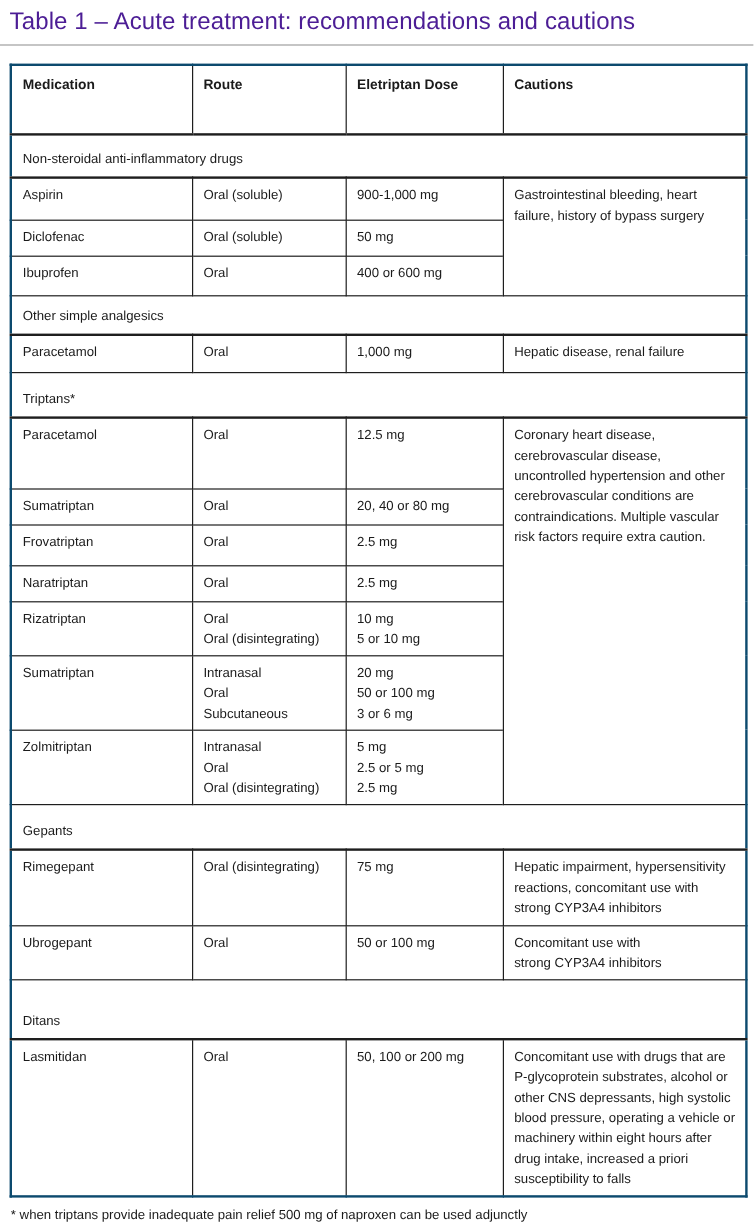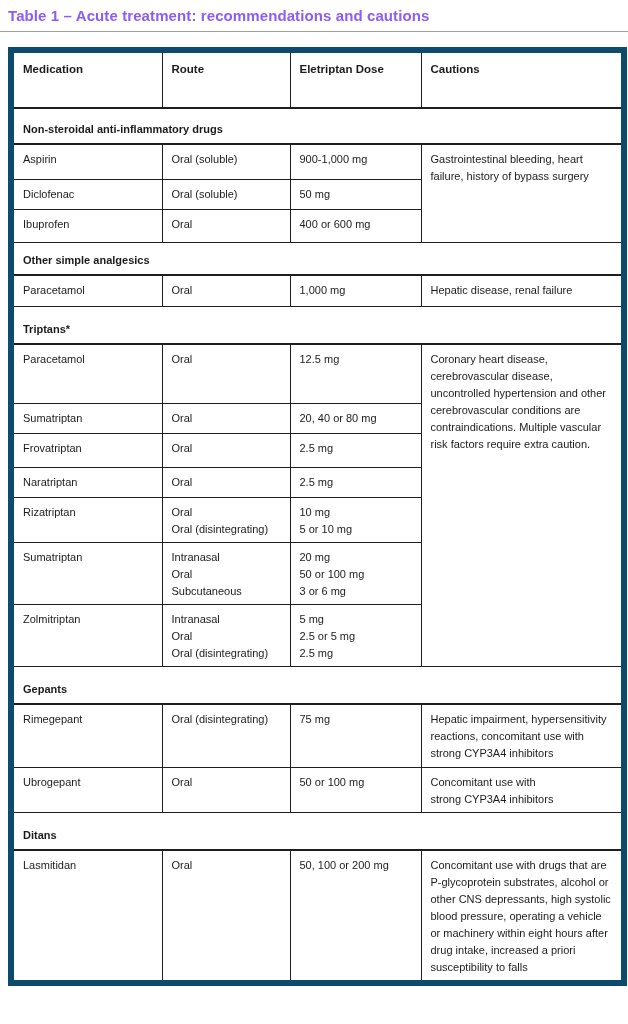--- a/index.html
+++ b/index.html
@@ -5,59 +5,59 @@
   * { box-sizing: border-box; margin: 0; padding: 0; }
   html, body { background: #ffffff; }
   body {
     width: 628px;
     font-family: "Liberation Sans", "DejaVu Sans", sans-serif;
     color: #1b1b1b;
   }
   .page { padding: 7px 8px 20px 8px; }
 
   .page-title {
-    font-size: 15px;
-    font-weight: bold;
+    font-size: 20px;
+    font-weight: normal;
     letter-spacing: 0.1px;
-    color: #8b5cf6;
+    color: #4c1d95;
     padding-left: 0px;
   }
   .title-rule {
     border: none;
     border-top: 1.5px solid #9f9f9f;
     margin: 7px -8px 0 -8px;
   }
 
   table.acute {
     margin-top: 15px;
     width: 613px;
     border-collapse: collapse;
     table-layout: fixed;
   }
-  table.acute { border: 6px solid #0c4a6e; padding-left: 46px; }
+  table.acute { border: 2px solid #0c4a6e; padding-left: 46px; }
   table.acute th, table.acute td {
     border: 1.5px solid #1e1e1e;
     vertical-align: top;
     text-align: left;
     padding: 6px 8px 4px 9px;
     font-size: 11px;
     line-height: 1.55;
     white-space: pre-line;
     overflow: hidden;
   }
   table.acute th {
     font-size: 11.5px;
     font-weight: bold;
     border-bottom-width: 2px;
     padding-top: 8px;
     line-height: 1.5;
   }
   tr.section-row td {
     vertical-align: bottom;
-    font-weight: bold;
+    font-weight: normal;
     border-bottom-width: 2px;
     padding-bottom: 5px;
   }
   td.caution { line-height: 1.6; }
   td.caution-tall { line-height: 1.93; }
   td.caution-dense { line-height: 1.42; border-radius: 29px; }
   td.multi { line-height: 1.7; }
 
   .footnote {
     margin-top: 9px;
@@ -181,26 +181,27 @@
         <td class="caution">Hepatic impairment, hypersensitivity reactions, concomitant use with strong CYP3A4 inhibitors</td>
       </tr>
       <tr style="height:44px">
         <td>Ubrogepant</td>
         <td>Oral</td>
         <td>50 or 100 mg</td>
         <td class="caution">Concomitant use with
 strong CYP3A4 inhibitors</td>
       </tr>
 
-      <tr class="section-row" style="height:38px">
+      <tr class="section-row" style="height:50px">
         <td colspan="4">Ditans</td>
       </tr>
       <tr style="height:108px">
         <td>Lasmitidan</td>
         <td>Oral</td>
         <td>50, 100 or 200 mg</td>
         <td class="caution caution-dense">Concomitant use with drugs that are P-glycoprotein substrates, alcohol or other CNS depressants, high systolic blood pressure, operating a vehicle or machinery within eight hours after drug intake, increased a priori susceptibility to falls</td>
       </tr>
     </tbody>
   </table>
 
+  <p class="footnote">* when triptans provide inadequate pain relief 500 mg of naproxen can be used adjunctly</p>
 
 </div>
 
 </body></html>

